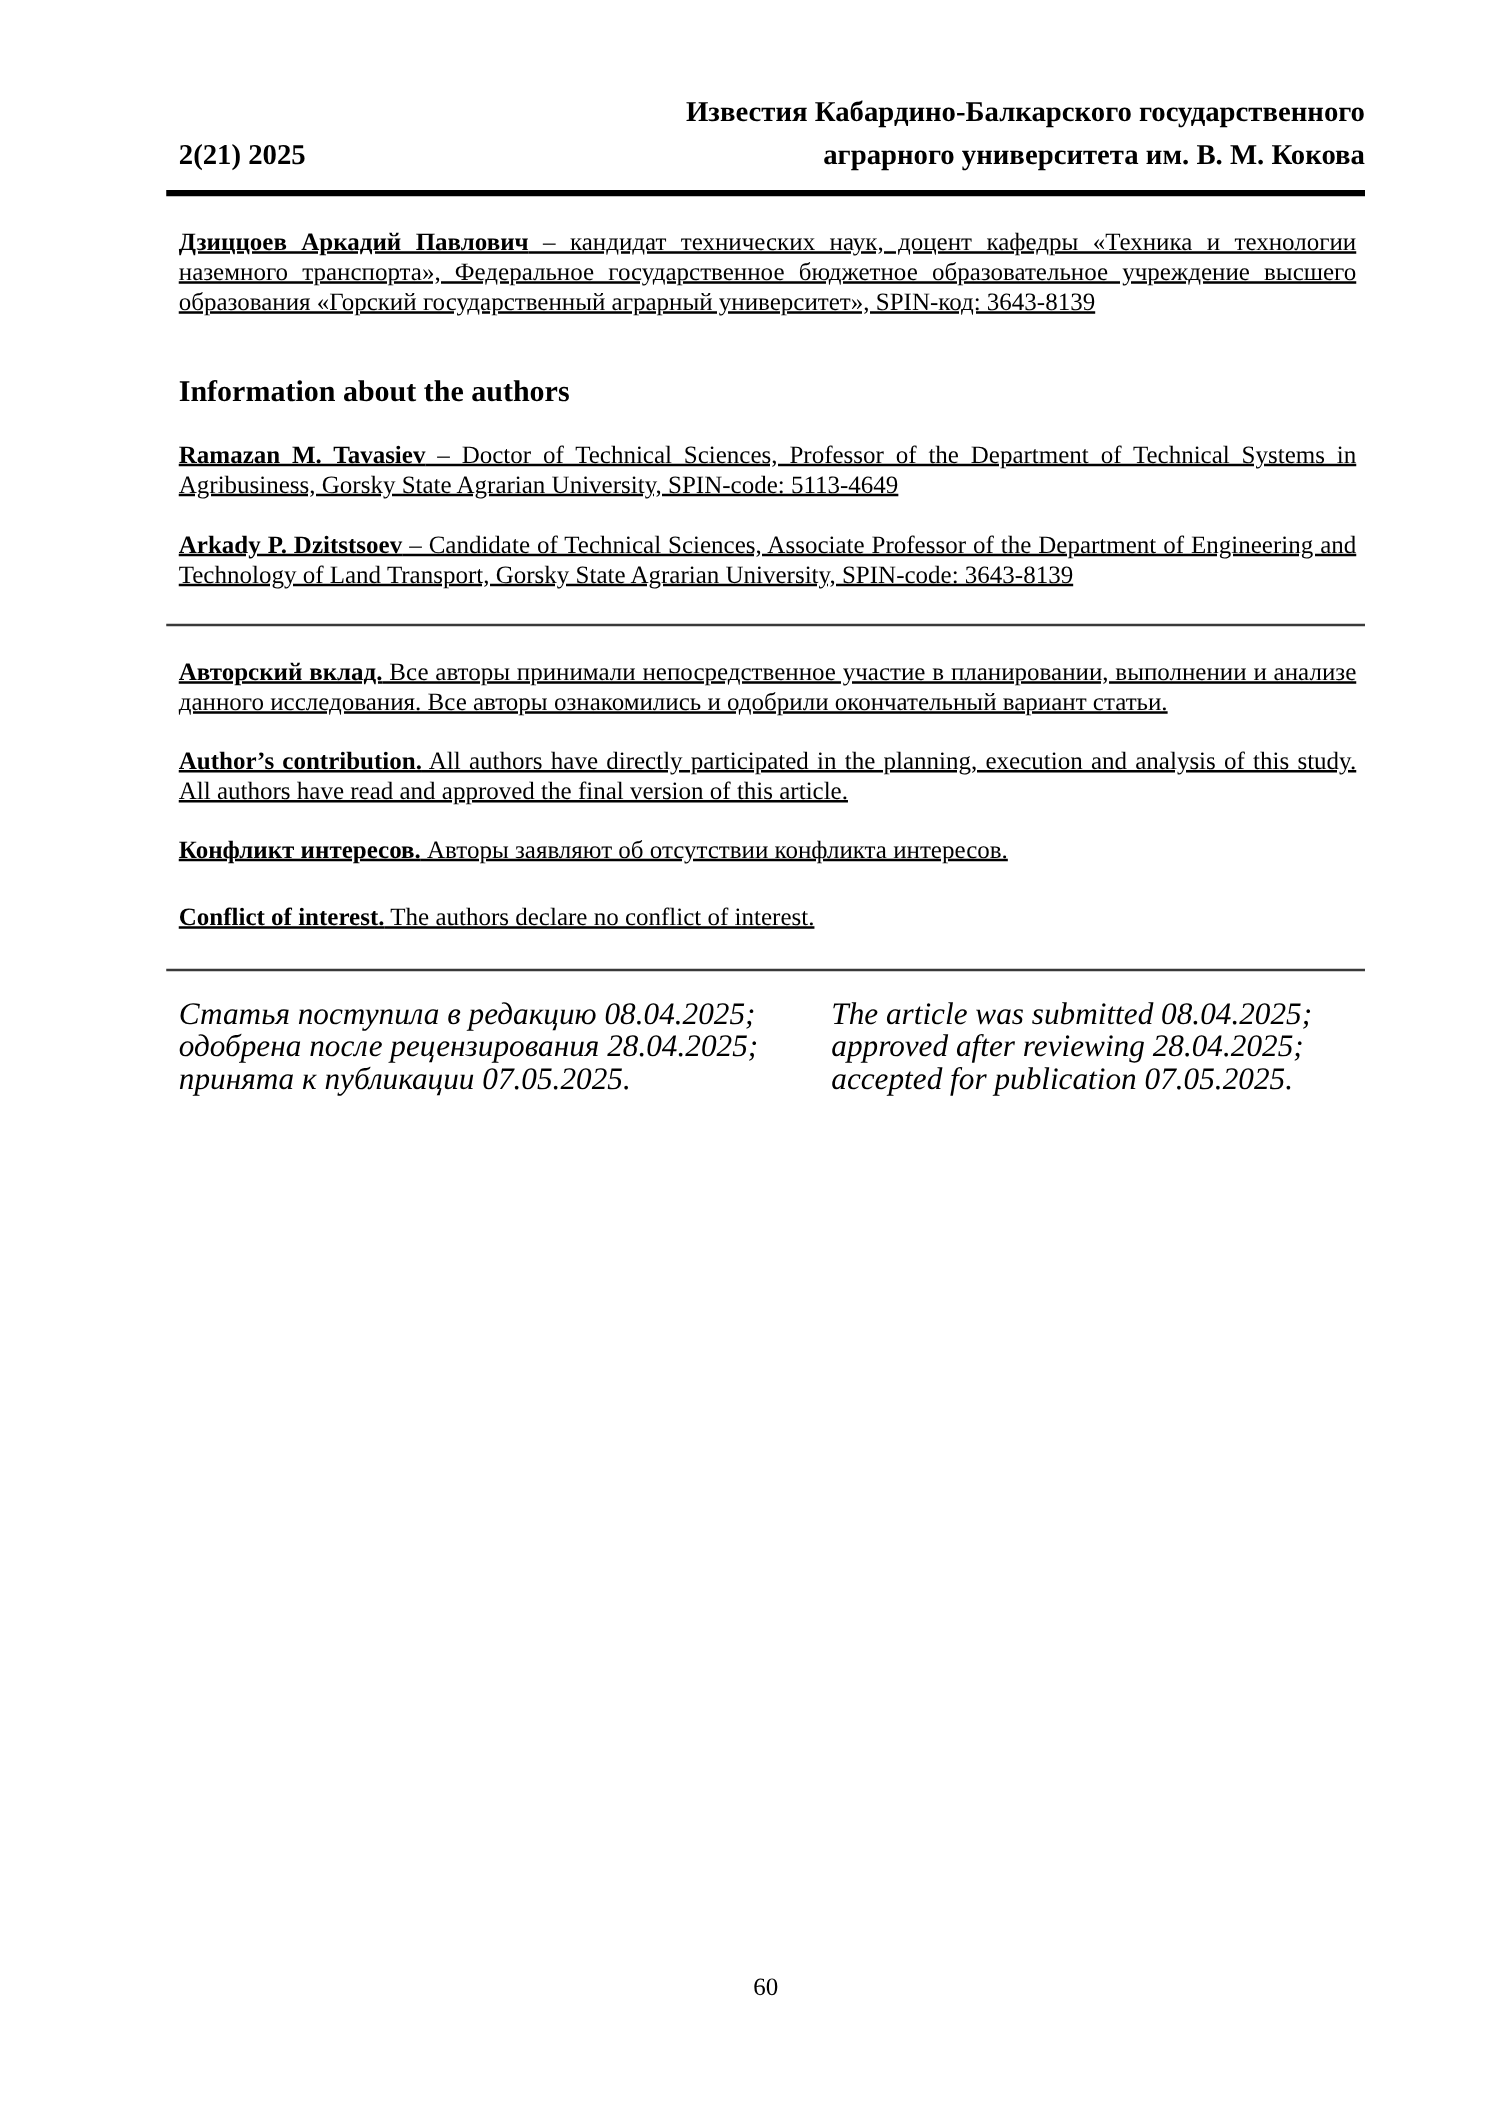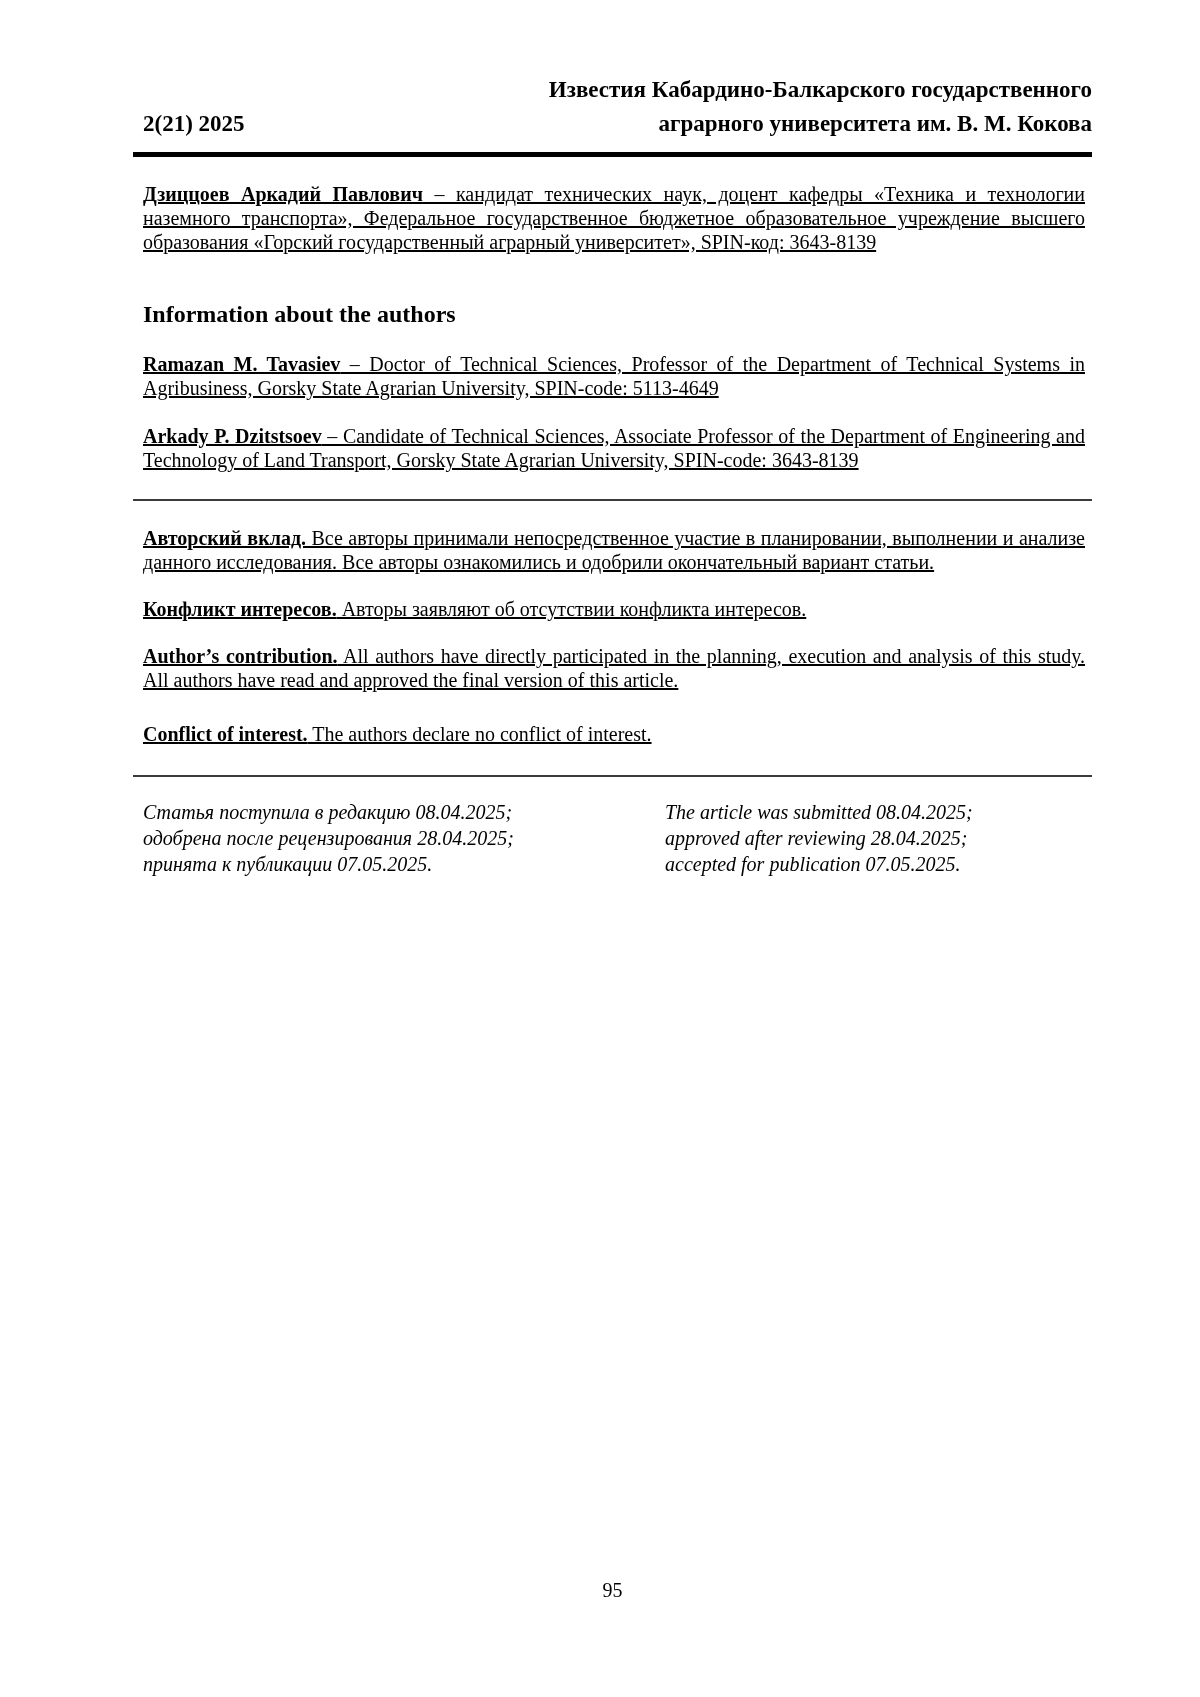--- a/index.html
+++ b/index.html
@@ -79,21 +79,21 @@
   .mt23 { margin-top: 23px !important; }
   .mt29 { margin-top: 29px; }
   .mt30 { margin-top: 30px !important; }
   .mt22 { margin-top: 22px; }
   
   .dates {
     display: grid;
     grid-template-columns: 522px auto;
     padding-left: 10px;
     font-style: italic;
-    font-size: 20px;
+    font-size: 25px;
     line-height: 26px;
   }
   .dates-col div { white-space: nowrap; }
   
   .page-number {
     position: absolute;
     left: 133px;
     top: 1578px;
     width: 959px;
     text-align: center;
@@ -121,37 +121,37 @@
     <h3 class="section-heading mt48">Information about the authors</h3>
 
     <p class="body mt26"><b>Ramazan M. Tavasiev</b><span> – Doctor of Technical Sciences, Professor of the Department of Technical Systems in Agribusiness, Gorsky State Agrarian University, SPIN-code: 5113-4649</span></p>
 
     <p class="body mt24"><b>Arkady P. Dzitstsoev</b><span> – Candidate of Technical Sciences, Associate Professor of the Department of Engineering and Technology of Land Transport, Gorsky State Agrarian University, SPIN-code: 3643-8139</span></p>
 
     <div class="thin-rule mt27"></div>
 
     <p class="body mt25"><b>Авторский вклад.</b><span> Все авторы принимали непосредственное участие в планировании, выполнении и анализе данного исследования. Все авторы ознакомились и одобрили окончательный вариант статьи.</span></p>
 
+    <p class="body mt23"><b>Author’s contribution.</b><span> All authors have directly participated in the planning, execution and analysis of this study. All authors have read and approved the final version of this article.</span></p>
+
     <p class="body mt23"><b>Конфликт интересов.</b><span> Авторы заявляют об отсутствии конфликта интересов.</span></p>
-
-    <p class="body mt23"><b>Author’s contribution.</b><span> All authors have directly participated in the planning, execution and analysis of this study. All authors have read and approved the final version of this article.</span></p>
 
     <p class="body mt30"><b>Conflict of interest.</b><span> The authors declare no conflict of interest.</span></p>
 
     <div class="thin-rule mt29"></div>
 
     <div class="dates mt22">
       <div class="dates-col">
         <div>Статья поступила в редакцию 08.04.2025;</div>
         <div>одобрена после рецензирования 28.04.2025;</div>
         <div>принята к публикации 07.05.2025.</div>
       </div>
       <div class="dates-col">
         <div>The article was submitted 08.04.2025;</div>
         <div>approved after reviewing 28.04.2025;</div>
         <div>accepted for publication 07.05.2025.</div>
       </div>
     </div>
 
   </div>
 
-  <div class="page-number">95</div>
+  <div class="page-number">60</div>
 </div>
 
 </body></html>

